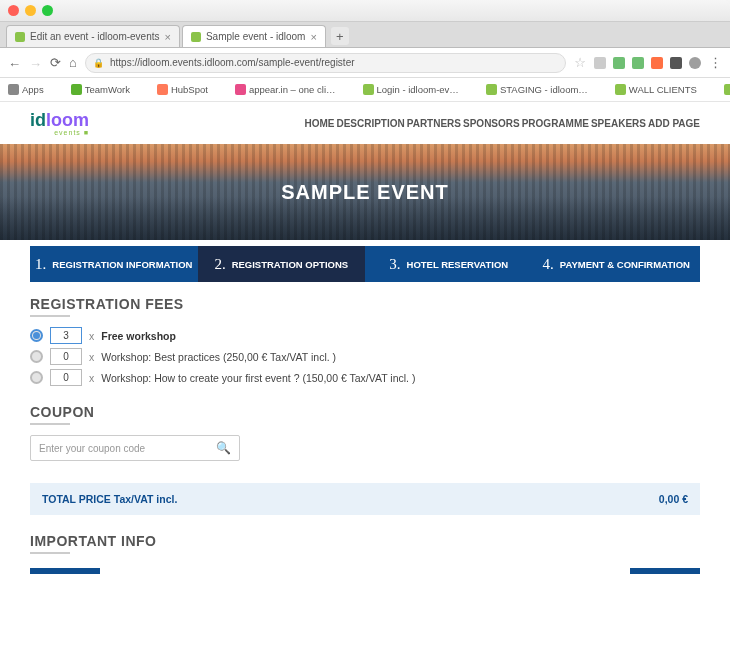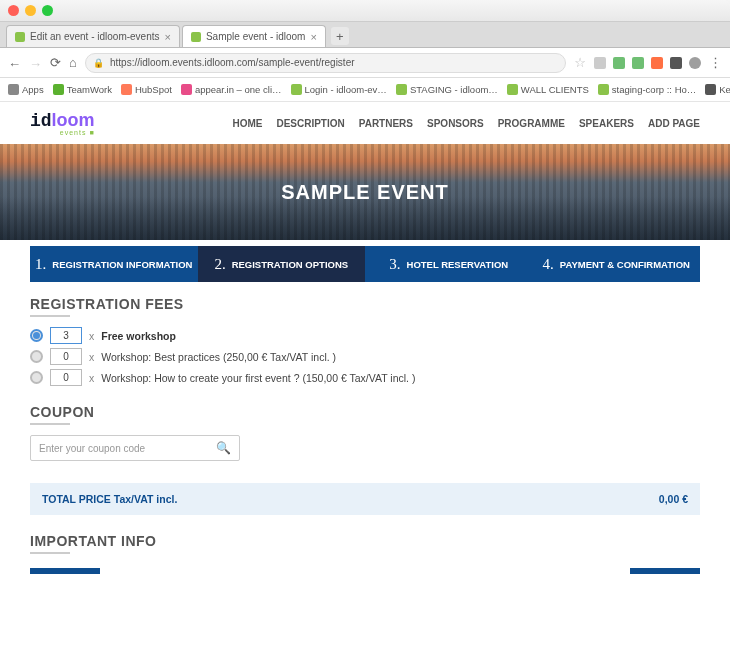--- a/index.html
+++ b/index.html
@@ -15,30 +15,30 @@
 .tab.active { background: #ffffff; }
 .favicon { width: 10px; height: 10px; background: #8bc34a; border-radius: 2px; }
 .tab-close { font-size: 11px; color: #888; margin-left: auto; }
 .tab-add { width: 18px; height: 18px; background: #e8e8e8; border-radius: 3px; font-size: 13px; color: #666; display: flex; align-items: center; justify-content: center; margin-left: 3px; margin-bottom: 2px; }
 .addrbar { height: 30px; background: #fff; display: flex; align-items: center; padding: 0 8px; gap: 8px; border-bottom: 1px solid #ddd; }
 .navbtn { font-size: 13px; color: #666; }
 .url-box { flex: 1; height: 20px; background: #f3f3f3; border: 1px solid #ddd; border-radius: 10px; display: flex; align-items: center; padding: 0 8px; font-size: 10px; color: #555; gap: 5px; }
 .lock { font-size: 9px; color: #6b6b6b; }
 .ext-icons { display: flex; gap: 7px; }
 .ext { width: 12px; height: 12px; border-radius: 2px; }
-.bookmarks { height: 24px; background: #fff; display: flex; align-items: center; padding: 0 8px; gap: 9px; border-bottom: 1px solid #e5e5e5; font-size: 9.5px; color: #555; overflow: hidden; }
+.bookmarks { height: 24px; background: #fff; display: flex; align-items: center; padding: 0 8px; gap: 27px; border-bottom: 1px solid #e5e5e5; font-size: 9.5px; color: #555; overflow: hidden; }
 .bm { display: flex; align-items: center; gap: 3px; white-space: nowrap; }
 .bm-icon { width: 11px; height: 11px; border-radius: 2px; }
 .page { flex: 1; overflow: hidden; background: #fff; }
 .site-header { height: 42px; display: flex; align-items: center; padding: 0 30px; }
 .logo { font-size: 18px; font-weight: 700; }
-.logo .id { color: #0f172a; font-family: Liberation Mono, monospace; }
+.logo .id { color: #0f766e; }
 .logo .loom { color: #8b5cf6; }
 .logo .sub { display: block; font-size: 7px; color: #8bc34a; letter-spacing: 1px; font-weight: 400; margin-top: -2px; text-align: right; }
-.nav { margin-left: auto; display: flex; align-items: center; gap: 14px; font-size: 10px; font-weight: 700; color: #555; }
+.nav { margin-left: auto; display: flex; align-items: center; gap: 2px; font-size: 10px; font-weight: 700; color: #555; }
 .nav a { color: #555; text-decoration: none; }
 .register-btn { background: #4a90d9; color: #fff; padding: 8px 16px; font-size: 10px; font-weight: 700; border-radius: 2px; }
 .hero { height: 96px; background: linear-gradient(180deg,#d89968 0%,#c77a52 18%,#5a6876 40%,#3d4a5a 100%); position: relative; display: flex; align-items: center; justify-content: center; }
 .hero::after { content:""; position:absolute; inset:0; background: repeating-linear-gradient(90deg, rgba(0,0,0,0.15) 0 3px, transparent 3px 7px), linear-gradient(transparent 55%, rgba(20,30,40,0.6) 100%); }
 .hero h1 { position: relative; z-index: 1; color: #fff; font-size: 20px; font-weight: 800; letter-spacing: 1px; }
 .steps { display: flex; height: 36px; margin: 6px 30px 0; }
 .step { flex: 1; background: #0e4d8f; color: #fff; display: flex; align-items: center; justify-content: center; font-size: 9.5px; font-weight: 600; gap: 6px; }
 .step.active { background: #1b2b4a; }
 .step .num { font-family: Georgia, serif; font-size: 15px; font-weight: 400; }
 .content { padding: 14px 30px 0; }

